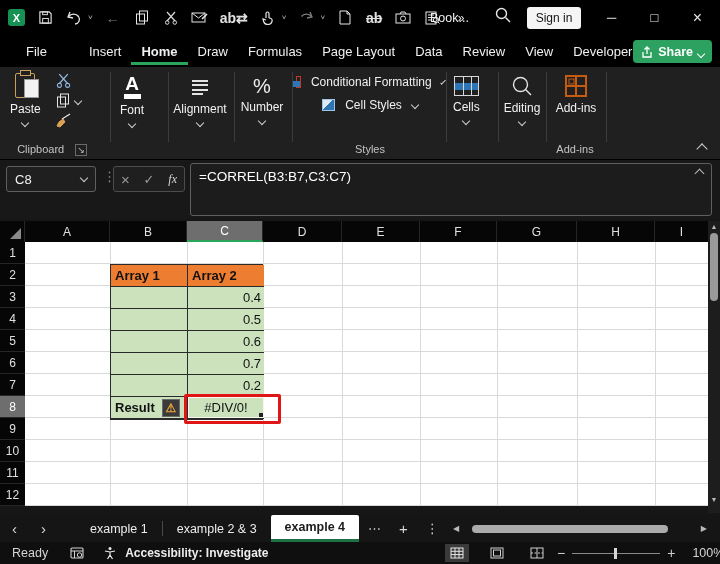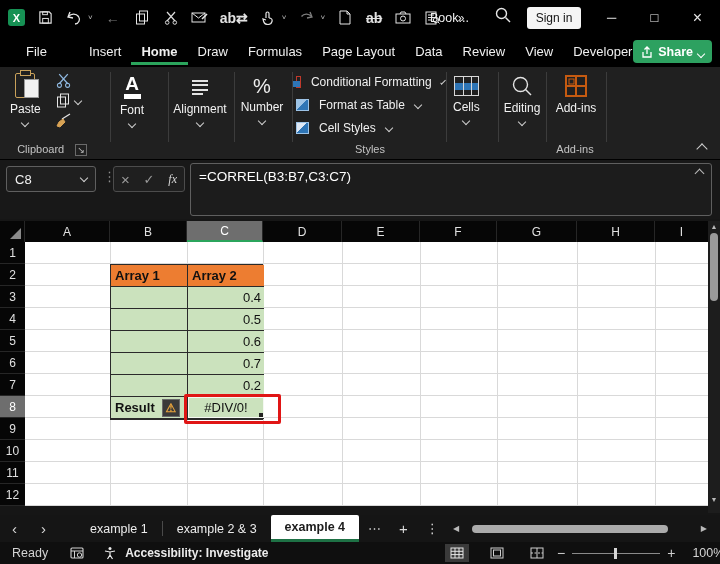--- a/index.html
+++ b/index.html
@@ -36,21 +36,21 @@
   .bigbtn .lbl { color:#f2f2f2; font-size:12px; margin-top:4px; }
   .chevdn { width:6px; height:6px; border-right:1.4px solid #cfcfcf; border-bottom:1.4px solid #cfcfcf; transform:rotate(45deg); margin-top:4px; }
   .paste-clip { width:20px; height:25px; border:1.5px solid #C9A15A; border-radius:2px; position:relative; }
   .paste-clip:before { content:""; position:absolute; left:4px; top:-4px; width:9px; height:4px; border:1.5px solid #C9A15A; background:#202020; }
   .paste-clip:after { content:""; position:absolute; right:-5px; top:5px; width:13px; height:17px; background:#f2f2f2; border:1px solid #9a9a9a; }
   .minicol { position:absolute; left:54px; top:6px; display:flex; flex-direction:column; gap:5px; align-items:flex-start; }
   .fontA { color:#fff; font-size:19px; font-weight:bold; line-height:18px; }
   .fontbar { width:17px; height:5px; background:#fff; margin-top:1px; }
   .alignic div { width:16px; height:2px; background:#e3e3e3; margin:2.5px 0; }
   .pct { color:#eee; font-size:20px; line-height:20px; }
-  .styrow { display:flex; align-items:center; gap:10px; height:14px; margin:5px 0 9px 0; }
+  .styrow { display:flex; align-items:center; gap:10px; height:14px; margin:5px 0 9px 0;justify-content:center; }
   .styrow .t { color:#efefef; font-size:12px; white-space:nowrap; }
   .sic { width:13px; height:12px; border:1px solid #888; position:relative; }
   .sic.cf { border-color:#C0392B; } .sic.cf:after{ content:""; position:absolute; right:0; bottom:0; width:7px; height:6px; background:#2E75B6; }
   .sic.ft { border-color:#9DC3E6; background:linear-gradient(135deg,#9DC3E6 45%,#2E75B6 45%); }
   .sic.cs { border-color:#9DC3E6; background:linear-gradient(135deg,#dfe9f5 45%,#2E75B6 45%); }
   .cells-ic { width:25px; height:20px; border:1px solid #d8d8d8; position:relative; background:linear-gradient(to bottom,transparent 6px,#2E75B6 6px,#2E75B6 13px,transparent 13px); }
   .cells-ic:before { content:""; position:absolute; left:8px; top:0; bottom:0; width:1px; background:#d8d8d8; }
   .cells-ic:after { content:""; position:absolute; left:16px; top:0; bottom:0; width:1px; background:#d8d8d8; }
   .addins-ic { width:22px; height:22px; position:relative; }
   .collapse-chev { position:absolute; right:14px; top:78px; width:8px; height:8px; border-left:1.6px solid #cfcfcf; border-top:1.6px solid #cfcfcf; transform:rotate(45deg); }
@@ -311,25 +311,20 @@
     </div>
     <div class="rsep" style="left:292px"></div>
 
     <div class="rgroup" style="left:296px; width:148px;">
       <div class="styrow" style="margin-top:8px">
         <span class="sic cf"></span>
         <span class="t">Conditional Formatting</span>
         <span class="chevdn" style="margin-top:0"></span>
       </div>
       <div class="styrow">
-        <span class="sic ft"></span>
-        <span class="t">Format as Table</span>
-        <span class="chevdn" style="margin-top:0"></span>
-      </div>
-      <div class="styrow">
         <span class="sic cs"></span>
         <span class="t">Cell Styles</span>
         <span class="chevdn" style="margin-top:0"></span>
       </div>
       <div class="grouplabel">Styles</div>
     </div>
     <div class="rsep" style="left:446px"></div>
 
     <div class="rgroup" style="left:446px; width:50px;">
       <div class="bigbtn" style="position:absolute; left:7px; top:9px;">

